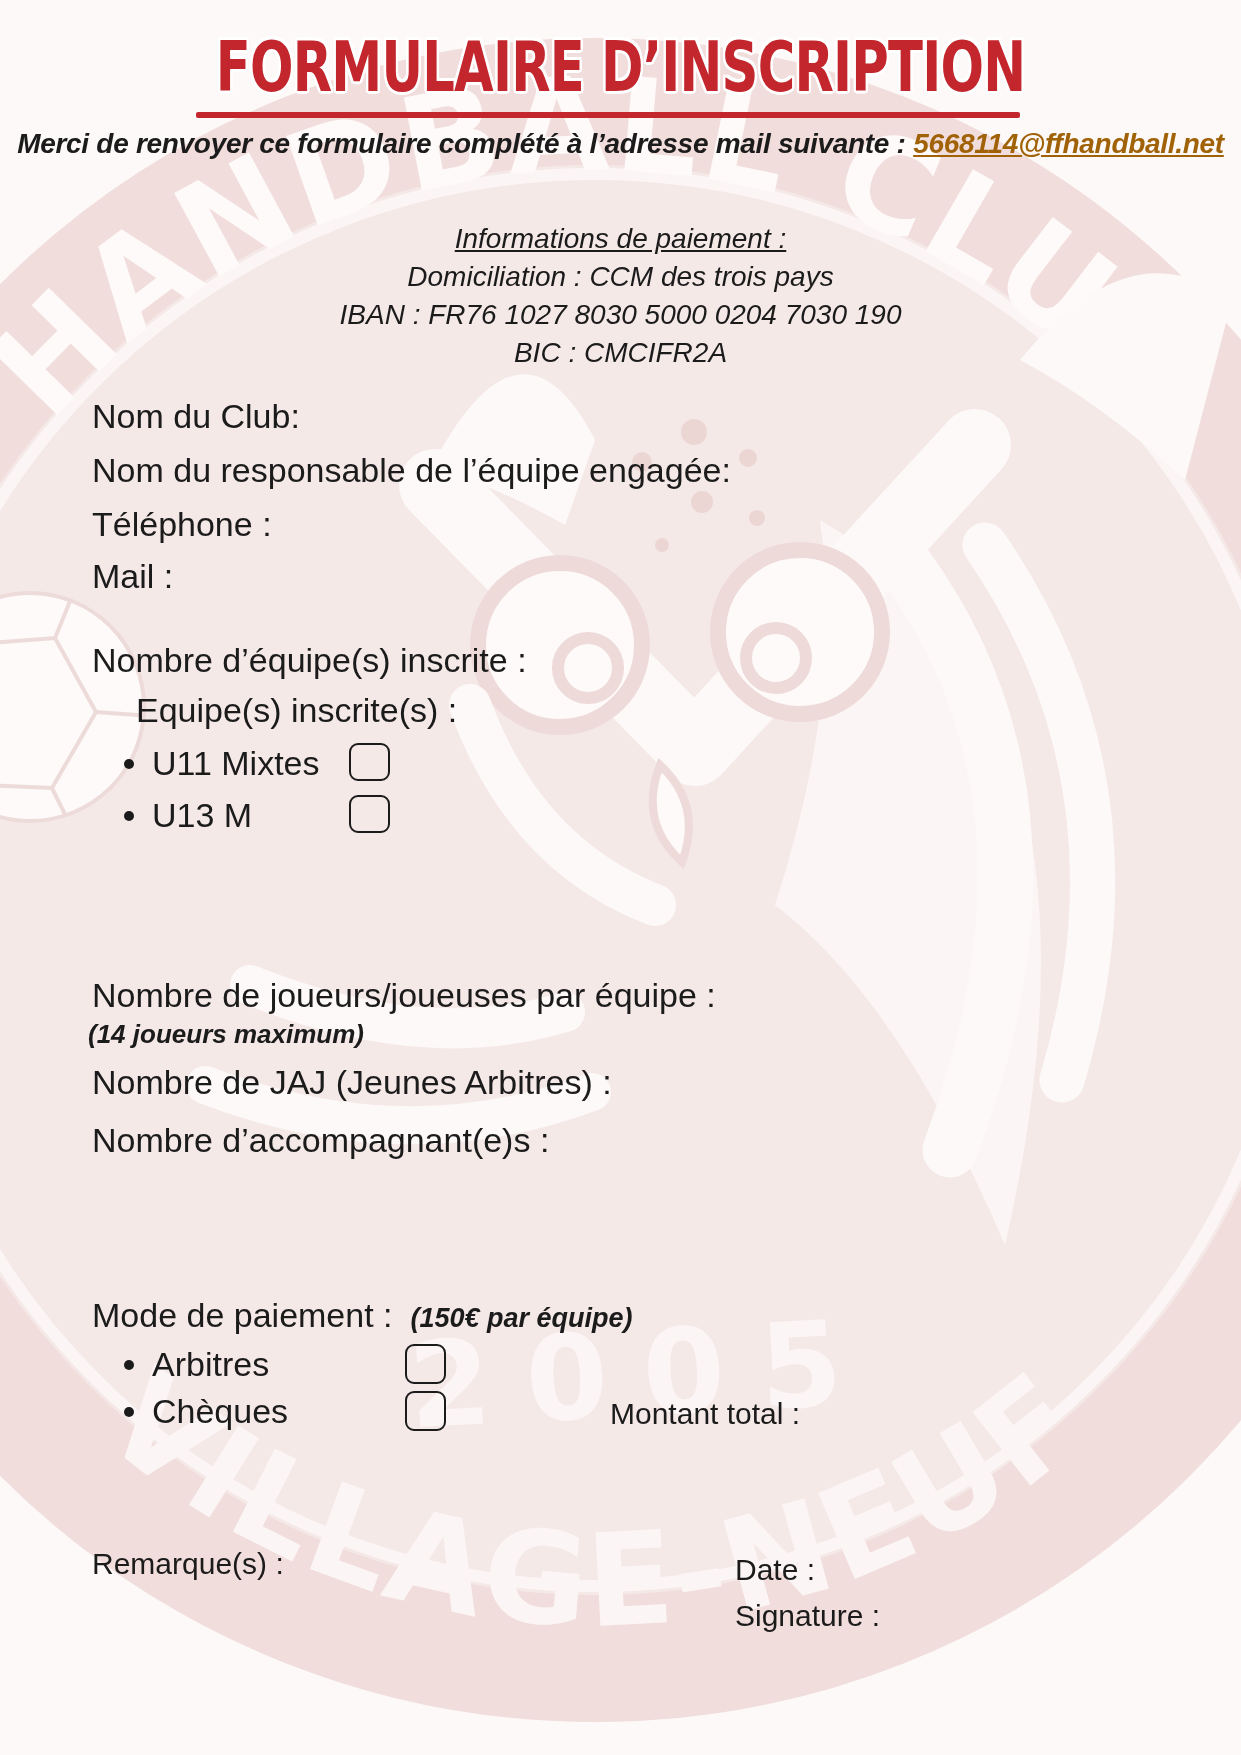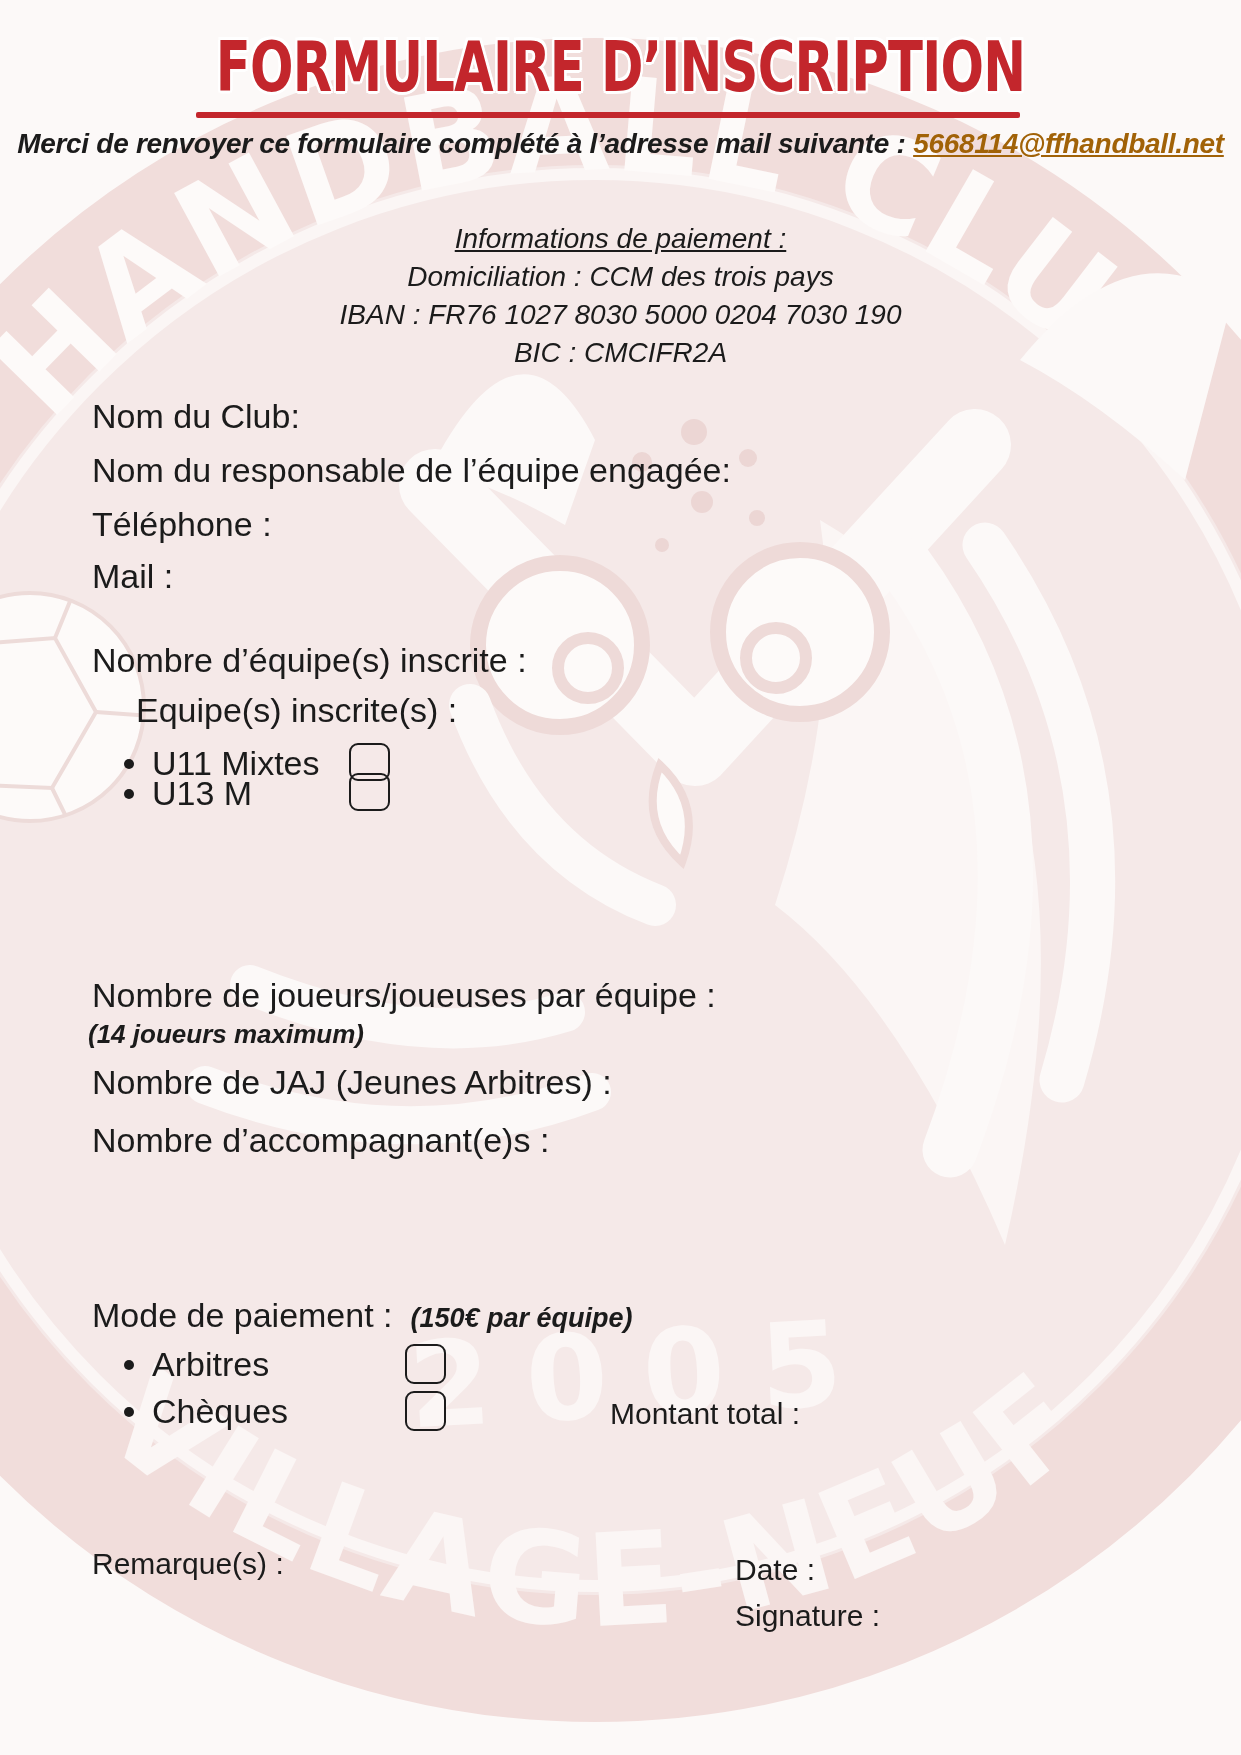--- a/index.html
+++ b/index.html
@@ -155,21 +155,21 @@
     <div class="lbl" style="top:556px;">Mail :</div>
 
     <div class="lbl" style="top:640px;">Nombre d’équipe(s) inscrite :</div>
     <div class="lbl" style="top:690px;margin-left:44px;">Equipe(s) inscrite(s) :</div>
 
     <div class="row" style="top:743px;">
       <span class="bullet"></span>
       <span class="opt-label">U11 Mixtes</span>
       <span class="checkbox team-cb"></span>
     </div>
-    <div class="row" style="top:773px;">
+    <div class="row" style="top:795px;">
       <span class="bullet"></span>
       <span class="opt-label">U13 M</span>
       <span class="checkbox team-cb"></span>
     </div>
 
     <div class="lbl" style="top:975px;">Nombre de joueurs/joueuses par équipe :</div>
     <div class="lbl note" style="top:1014px;left:88px;">(14 joueurs maximum)</div>
 
     <div class="lbl" style="top:1120px;">Nombre d’accompagnant(e)s :</div>
     <div class="lbl" style="top:1062px;">Nombre de JAJ (Jeunes Arbitres) :</div>

